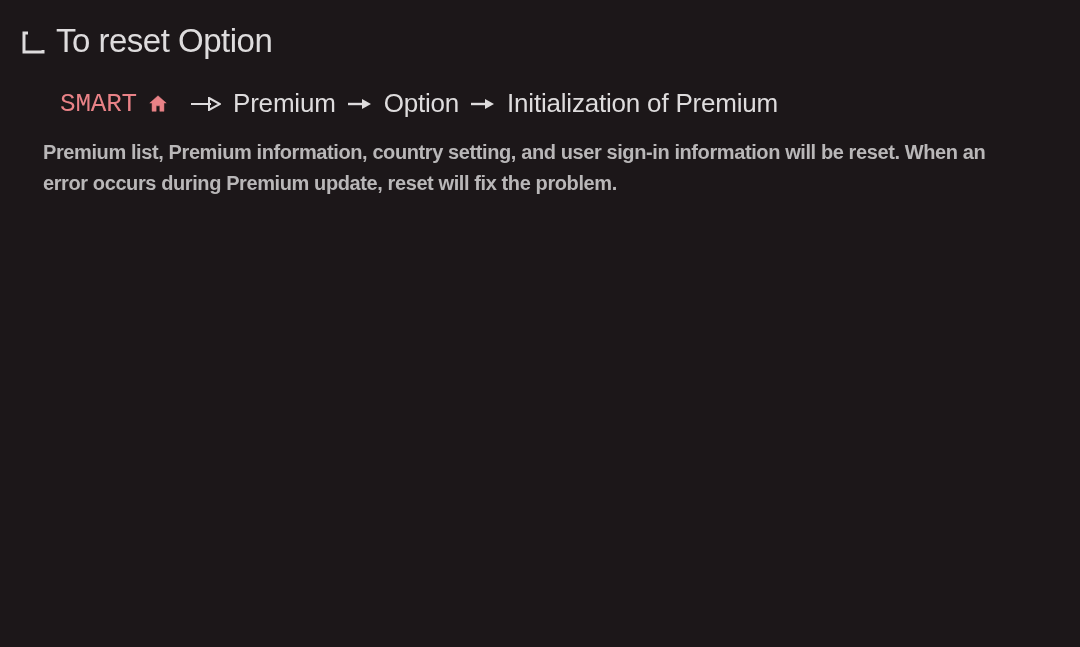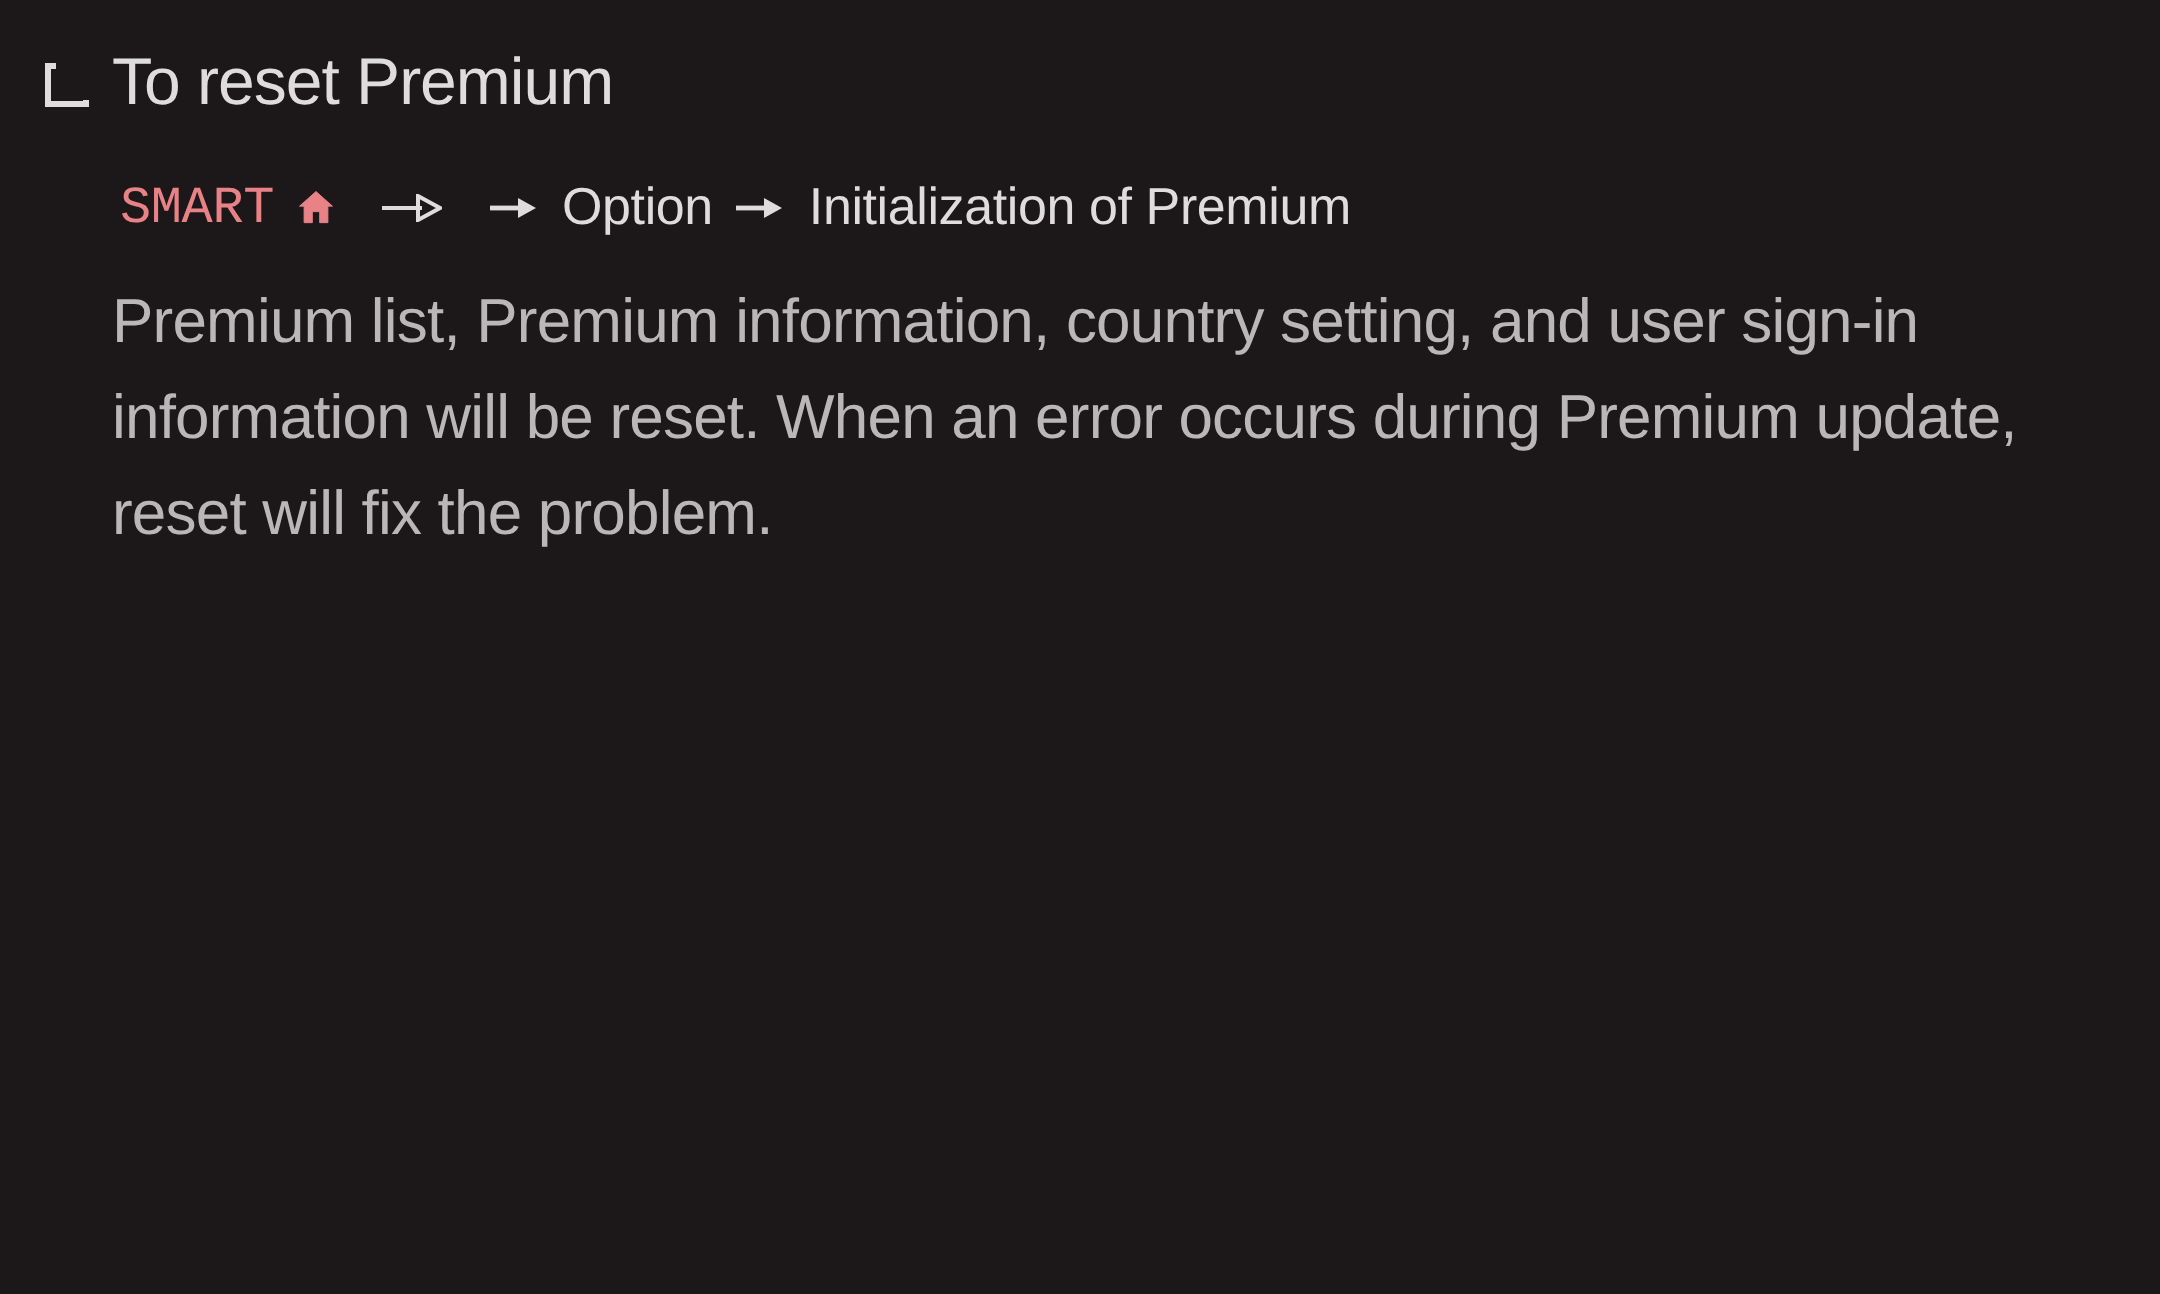--- a/index.html
+++ b/index.html
@@ -64,60 +64,61 @@
   .long-arrow svg { display: block; }
 
   .short-arrow {
     margin: 0 12px;
     display: inline-flex;
     align-items: center;
   }
   .short-arrow svg { display: block; }
 
   .body-text {
-    margin: 18px 40px 0 34px;
+    margin: 18px 40px 0 21px;
     color: #b9b7b8;
-    font-size: 31px;
+    font-size: 20px;
     line-height: 1.55;
     letter-spacing: -0.4px;
-    font-weight: 400;
+    font-weight: 700;
   }
 </style>
 </head>
 <body>
 
 <div class="page">
 
   <div class="title-row">
     <span class="heading-icon">
       <svg width="26" height="26" viewBox="0 0 26 26">
         <rect x="2" y="3" width="19" height="19" fill="none" stroke="#dedcdd" stroke-width="3"></rect>
         <rect x="6" y="0" width="20" height="6" fill="#1c1719"></rect>
         <rect x="18" y="0" width="8" height="20" fill="#1c1719"></rect>
       </svg>
     </span>
-    <span class="title-text">To reset Premium</span>
+    <span class="title-text">To reset Option</span>
   </div>
 
   <div class="path-row">
     <span class="accent">SMART</span>
 
     <span class="home-icon">
       <svg width="22" height="22" viewBox="0 0 24 24">
         <path d="M12 3 L21 11 L18.5 11 L18.5 20 L14 20 L14 14 L10 14 L10 20 L5.5 20 L5.5 11 L3 11 Z" fill="#e98287" stroke="#e98287" stroke-width="0.5" stroke-linejoin="round"></path>
       </svg>
     </span>
 
     <span class="long-arrow">
       <svg width="30" height="14" viewBox="0 0 30 14">
         <line x1="0" y1="7" x2="20" y2="7" stroke="#dedcdd" stroke-width="2"></line>
         <path d="M18 1 L29 7 L18 13 Z" fill="none" stroke="#dedcdd" stroke-width="2" stroke-linejoin="miter"></path>
       </svg>
     </span>
 
+    <span class="path">Premium</span>
 
     <span class="short-arrow">
       <svg width="24" height="12" viewBox="0 0 24 12">
         <line x1="0" y1="6" x2="16" y2="6" stroke="#dedcdd" stroke-width="2.4"></line>
         <path d="M14 1 L23 6 L14 11 Z" fill="#dedcdd"></path>
       </svg>
     </span>
 
     <span class="path">Option</span>
 

